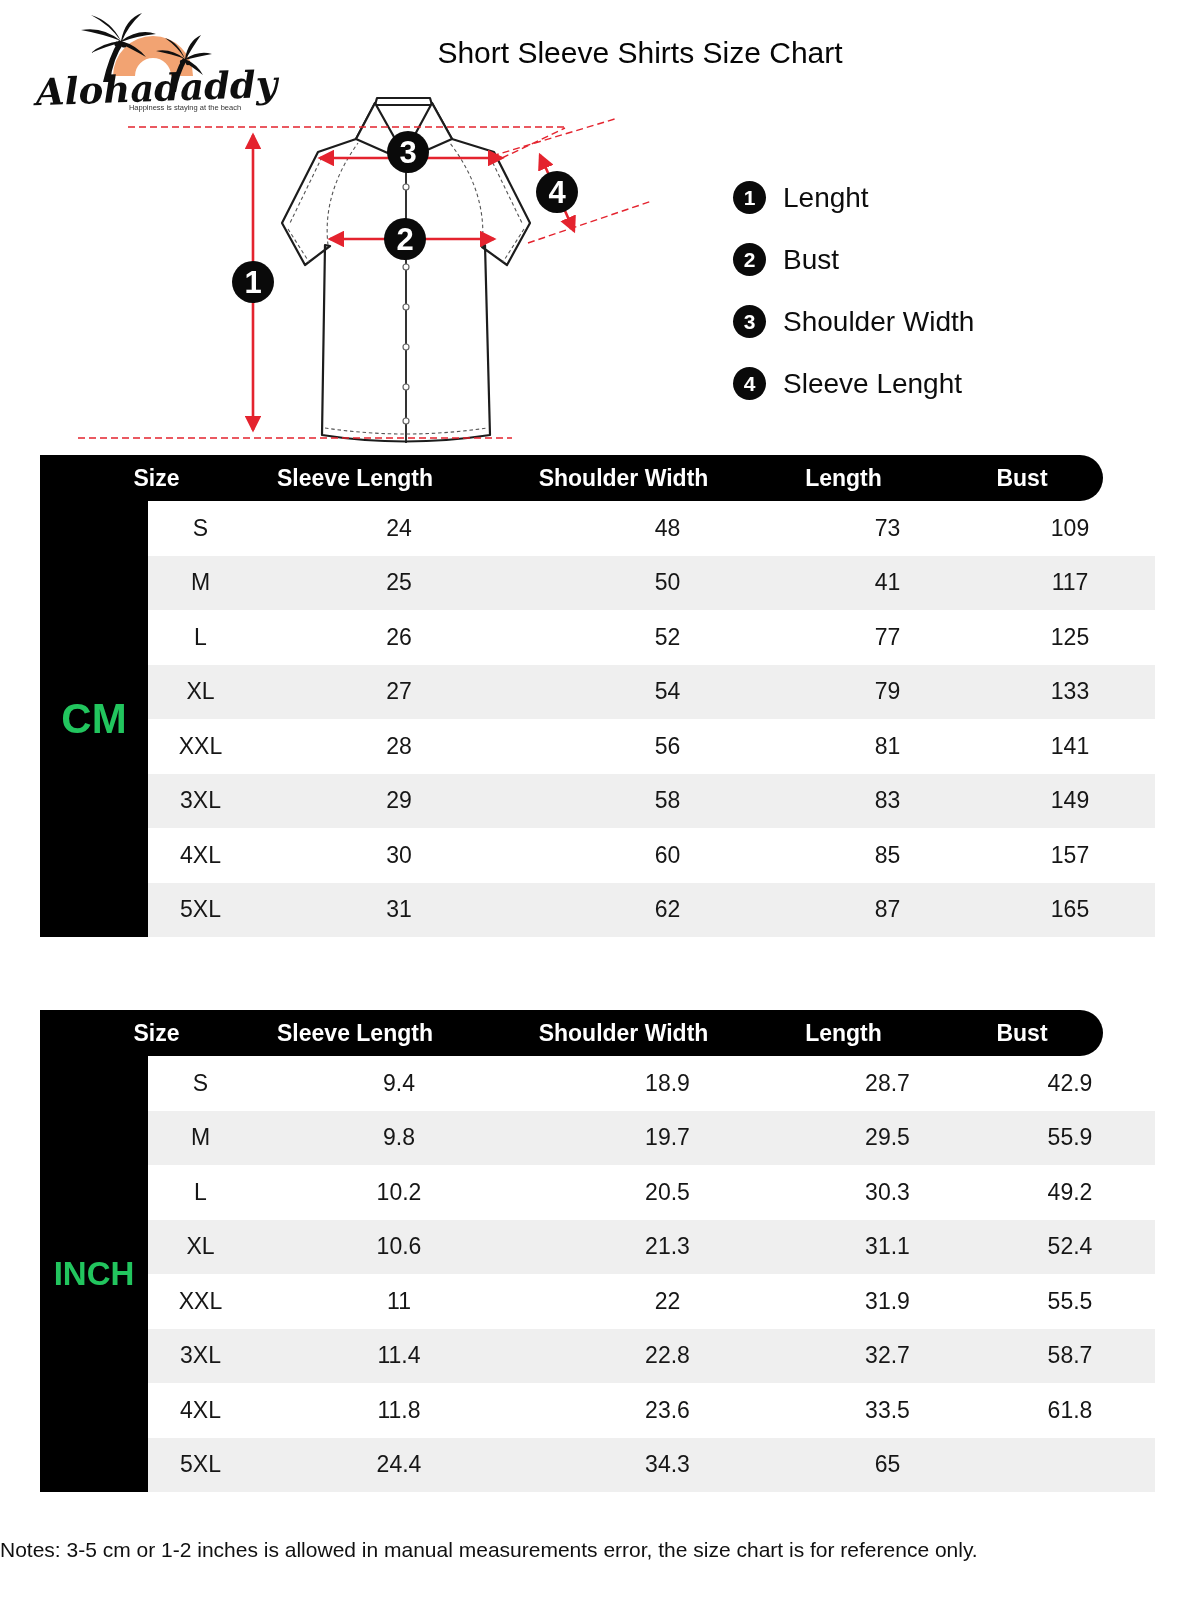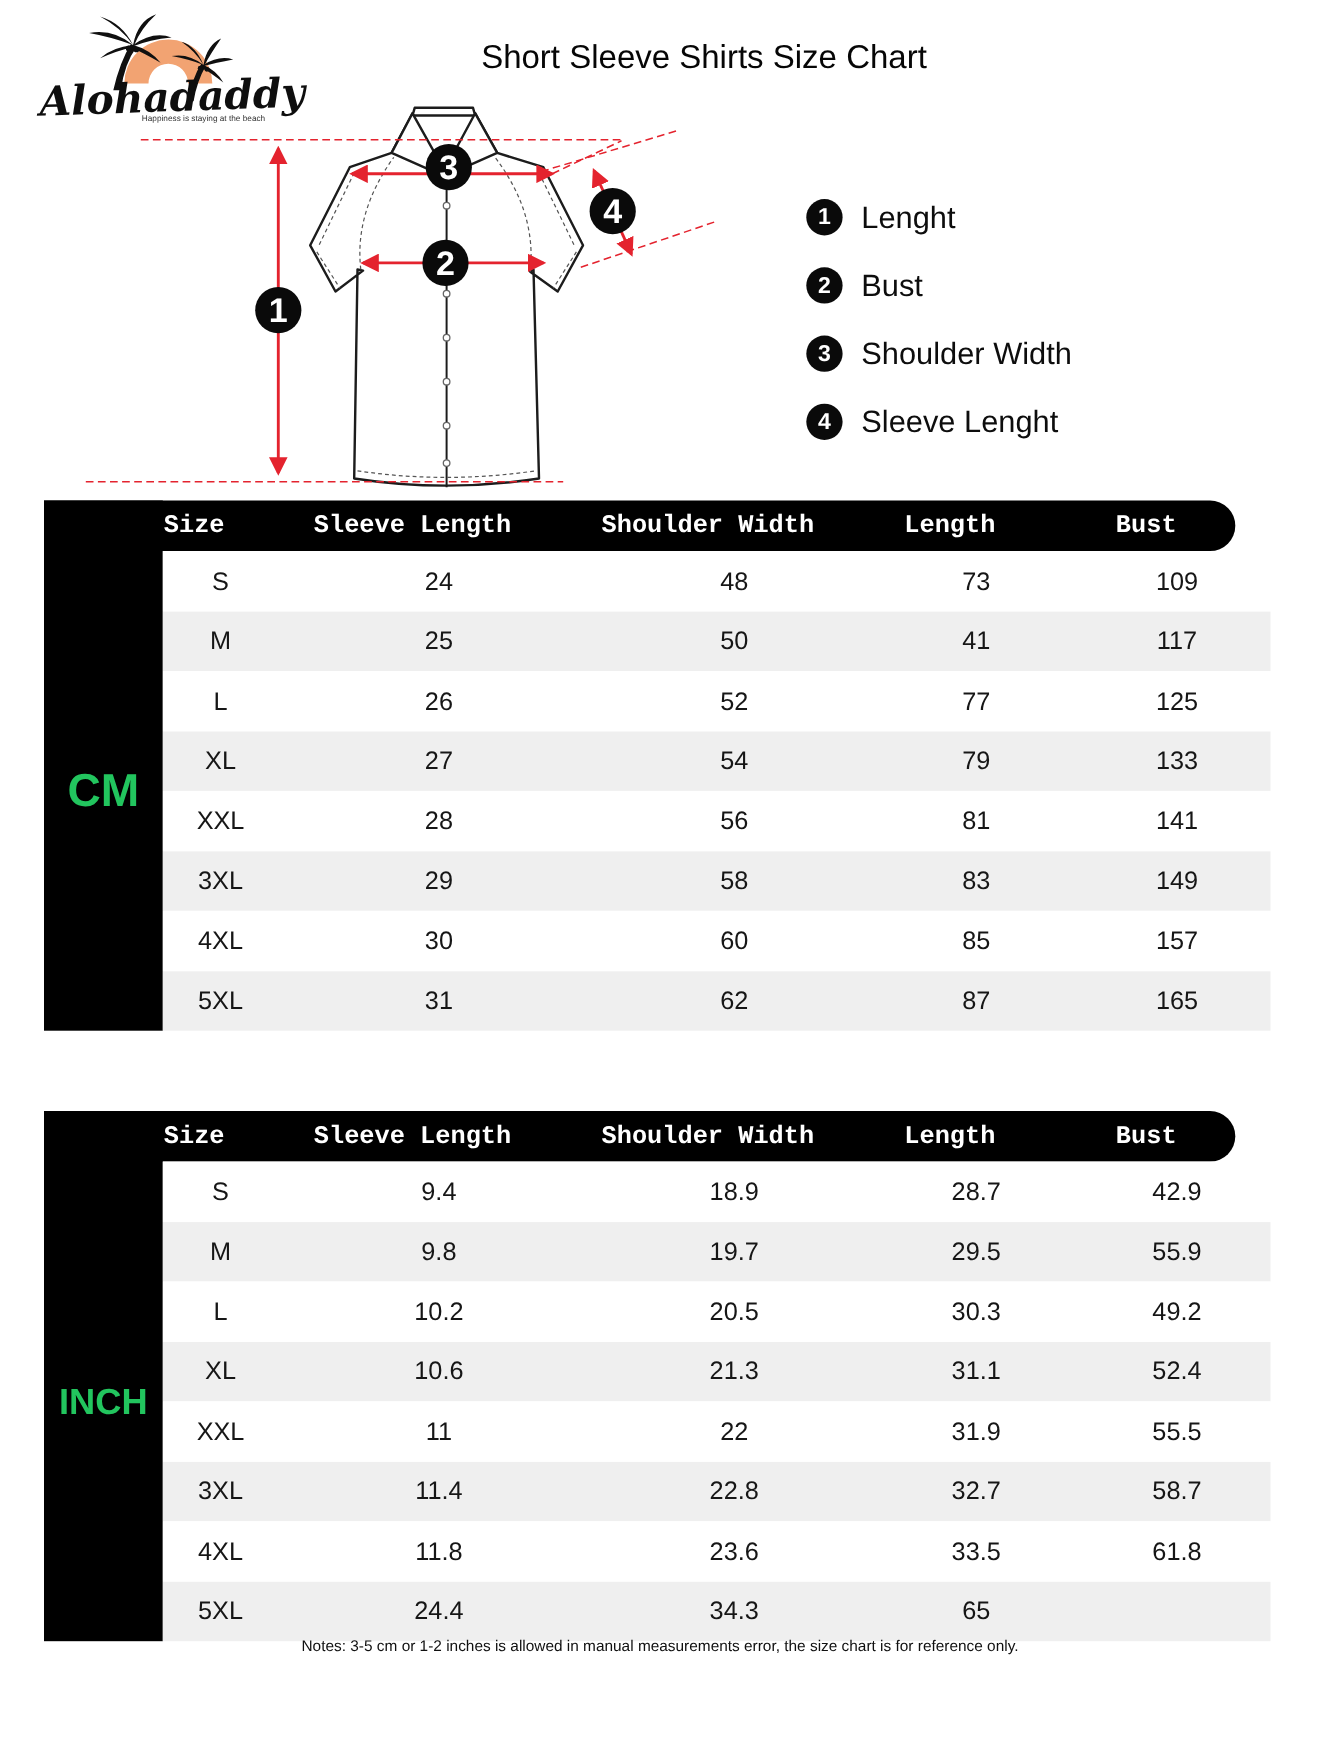--- a/index.html
+++ b/index.html
@@ -28,32 +28,32 @@
   
   .size-table{position:absolute;left:40px;width:1115px;height:482px;}
   .size-table.cm{top:455px;}
   .size-table.inch{top:1010px;}
   .unitbar{position:absolute;left:0;top:0;width:108px;height:482px;background:#000;}
   .unitlabel{position:absolute;left:0;top:46px;width:108px;height:436px;display:flex;
           align-items:center;justify-content:center;color:#22c55e;font-weight:bold;}
   .cm .unitlabel{font-size:42px;}
   .inch .unitlabel{font-size:33px;letter-spacing:0;}
   .thead{position:absolute;left:0;top:0;height:46px;width:999px;background:#000;
-          border-radius:0 23px 23px 0;padding-left:84px;display:grid;
-          grid-template-columns:105px 292px 245px 195px 162px;align-items:center;font-family:Liberation Mono, monospace;}
+          border-radius:0 23px 23px 0;padding-left:64px;display:grid;
+          grid-template-columns:105px 292px 245px 195px 162px;align-items:center;}
   .hcell{color:#fff;font-size:23px;font-weight:bold;text-align:center;}
   .rows{position:absolute;left:108px;top:46px;width:1007px;}
   .trow{display:grid;grid-template-columns:105px 292px 245px 195px 170px;height:54.5px;
           align-items:center;background:#fff;}
   .trow.alt{background:#efefef;}
   .cell{font-size:23px;color:#161616;text-align:center;}
 
   
-  .notes{position:absolute;left:0;top:1488px;width:1200px;text-align:center;
-         font-size:14px;color:#101010;}
+  .notes{position:absolute;left:0;top:1538px;width:1200px;text-align:left;
+         font-size:21px;color:#101010;}
 </style>
 </head>
 <body>
 
 <div class="page">
 
   <div class="logo">
     <svg width="270" height="104" viewBox="0 0 270 104">
       <path fill="#F2A372" d="M88,68 A40,40 0 0 1 168,68 L146,68 A18,18 0 0 0 110,68 Z"></path>
       <g fill="#101010">

